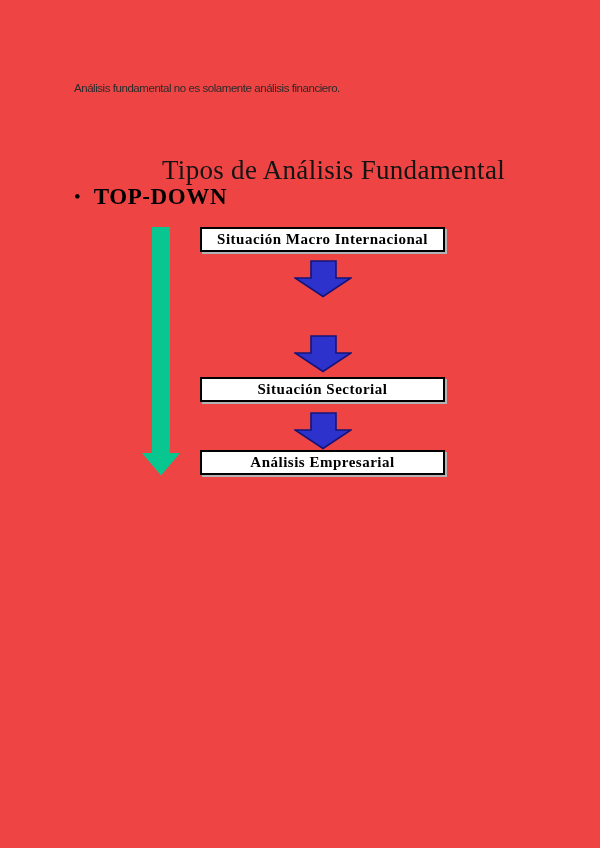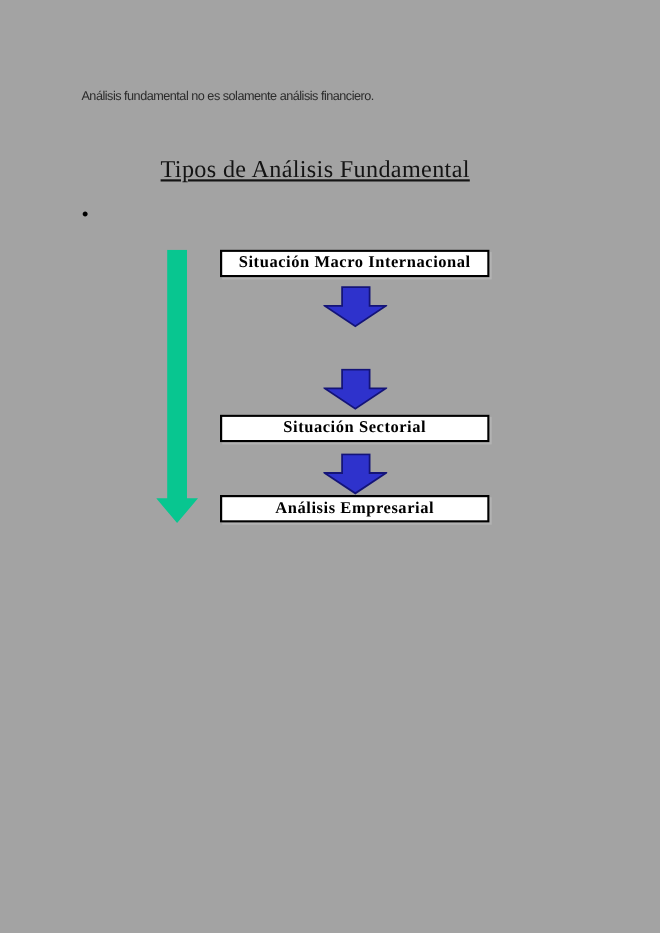--- a/index.html
+++ b/index.html
@@ -1,47 +1,46 @@
 <!DOCTYPE html>
 <html><head>
 <meta charset="utf-8">
 <style>
   html, body { margin: 0; padding: 0; background: #ffffff; }
   .page {
     position: relative;
     width: 600px;
     height: 848px;
-    background: #a3a3a3;
+    background: #ef4444;
     font-family: "Liberation Sans", sans-serif;
     overflow: hidden;
   }
   .para {
     position: absolute;
     left: 74px;
     color: #2b2b2b;
     font-size: 11.5px;
     line-height: 16px;
     letter-spacing: -0.45px;
     white-space: nowrap;
   }
   .para-1 { top: 68px; }
   .para-2 { top: 100px; }
   .slide-title {
     position: absolute;
     left: 146px;
     top: 138px;
-    margin: 0;
+    margin: 16px;
     font-family: "Liberation Serif", serif;
     font-weight: 400;
-    font-size: 22px;
+    font-size: 27px;
     line-height: 32px;
     color: #141414;
     letter-spacing: 0.3px;
     white-space: nowrap;
-    text-decoration: underline;
   }
   .bullet-row {
     position: absolute;
     left: 74px;
     top: 183px;
     display: flex;
     align-items: center;
     font-family: "Liberation Serif", serif;
     color: #000000;
   }
@@ -103,20 +102,21 @@
 
 <div class="page">
 
   <p class="para para-1">Análisis fundamental no es solamente análisis financiero.</p>
 
 
   <h1 class="slide-title">Tipos de Análisis Fundamental</h1>
 
   <div class="bullet-row">
     <span class="bullet-marker">•</span>
+    <span class="bullet-text">TOP-DOWN</span>
   </div>
 
   <div class="diagram">
 
     <svg class="green-arrow" width="38" height="249" viewBox="0 0 38 249">
       <path d="M10 0 H28 V226 H38 L19 248.5 L0 226 H10 Z" fill="#08c690"></path>
     </svg>
 
     <div class="flow-box box-1">
       <span>Situación Macro Internacional</span>

